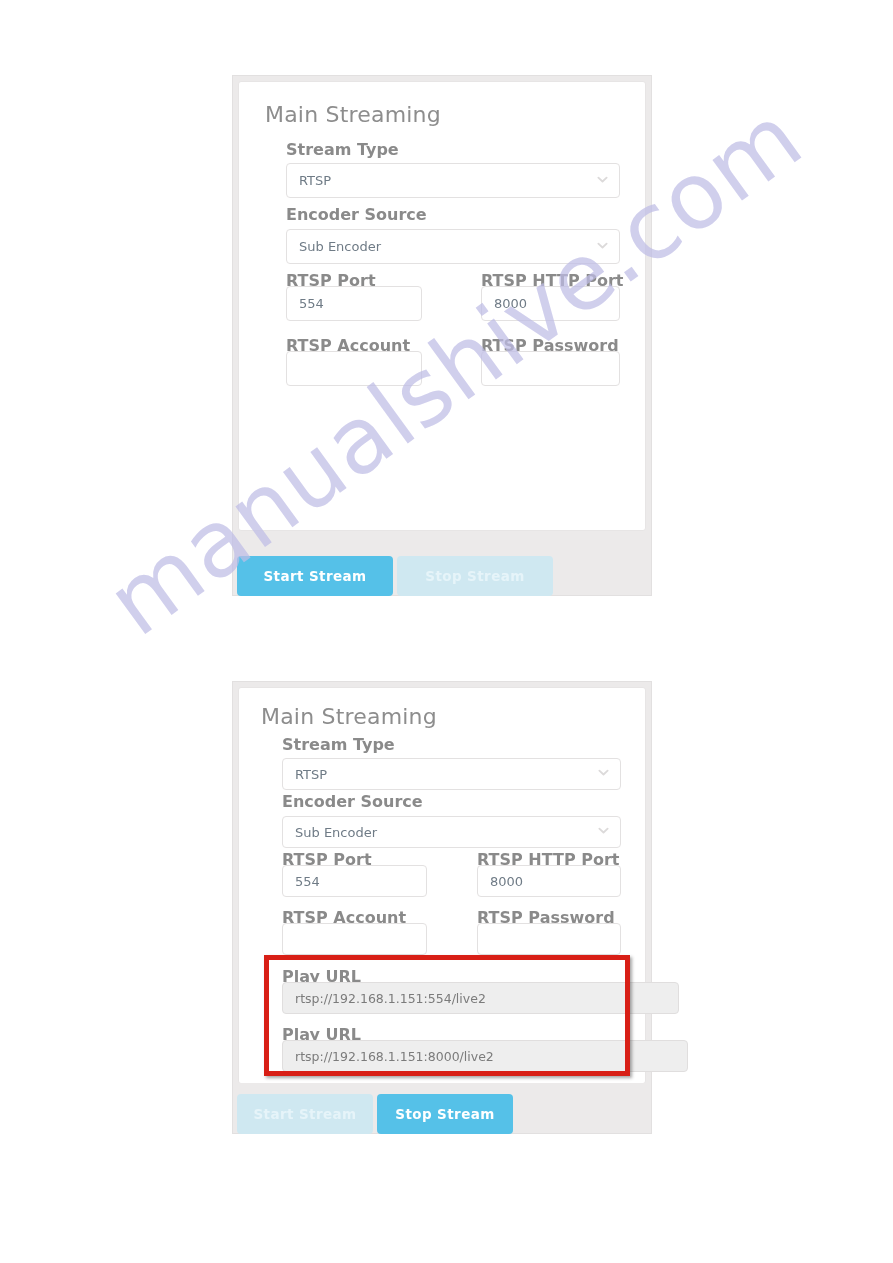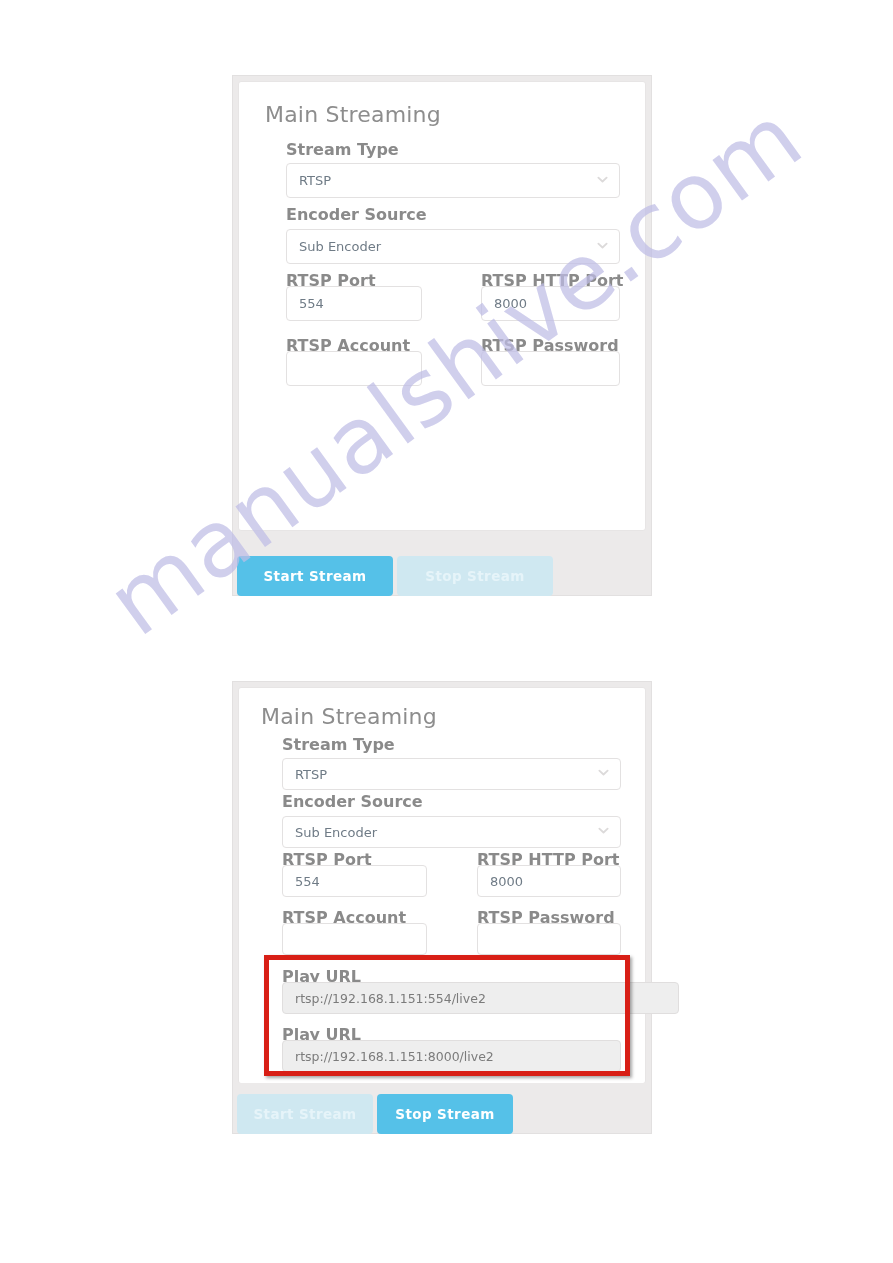--- a/index.html
+++ b/index.html
@@ -251,21 +251,21 @@
     <div class="ctl" style="left:238px; top:235px; width:144px; height:32px;">
       <span></span>
     </div>
 
     <div class="field-label" style="left:43px; top:279px;">Play URL</div>
     <div class="ctl readonly" style="left:43px; top:294px; width:397px; height:32px;">
       <span>rtsp://192.168.1.151:554/live2</span>
     </div>
 
     <div class="field-label" style="left:43px; top:337px;">Play URL</div>
-    <div class="ctl readonly" style="left:43px; top:352px; width:339px; height:32px;">
+    <div class="ctl readonly" style="left:43px; top:352px; width:406px; height:32px;">
       <span>rtsp://192.168.1.151:8000/live2</span>
     </div>
 
   </div>
 
   <div class="footer">
     <div class="btn disabled" style="left:4px; top:11px; width:136px;">Start Stream</div>
     <div class="btn active" style="left:144px; top:11px; width:136px;">Stop Stream</div>
   </div>
 

